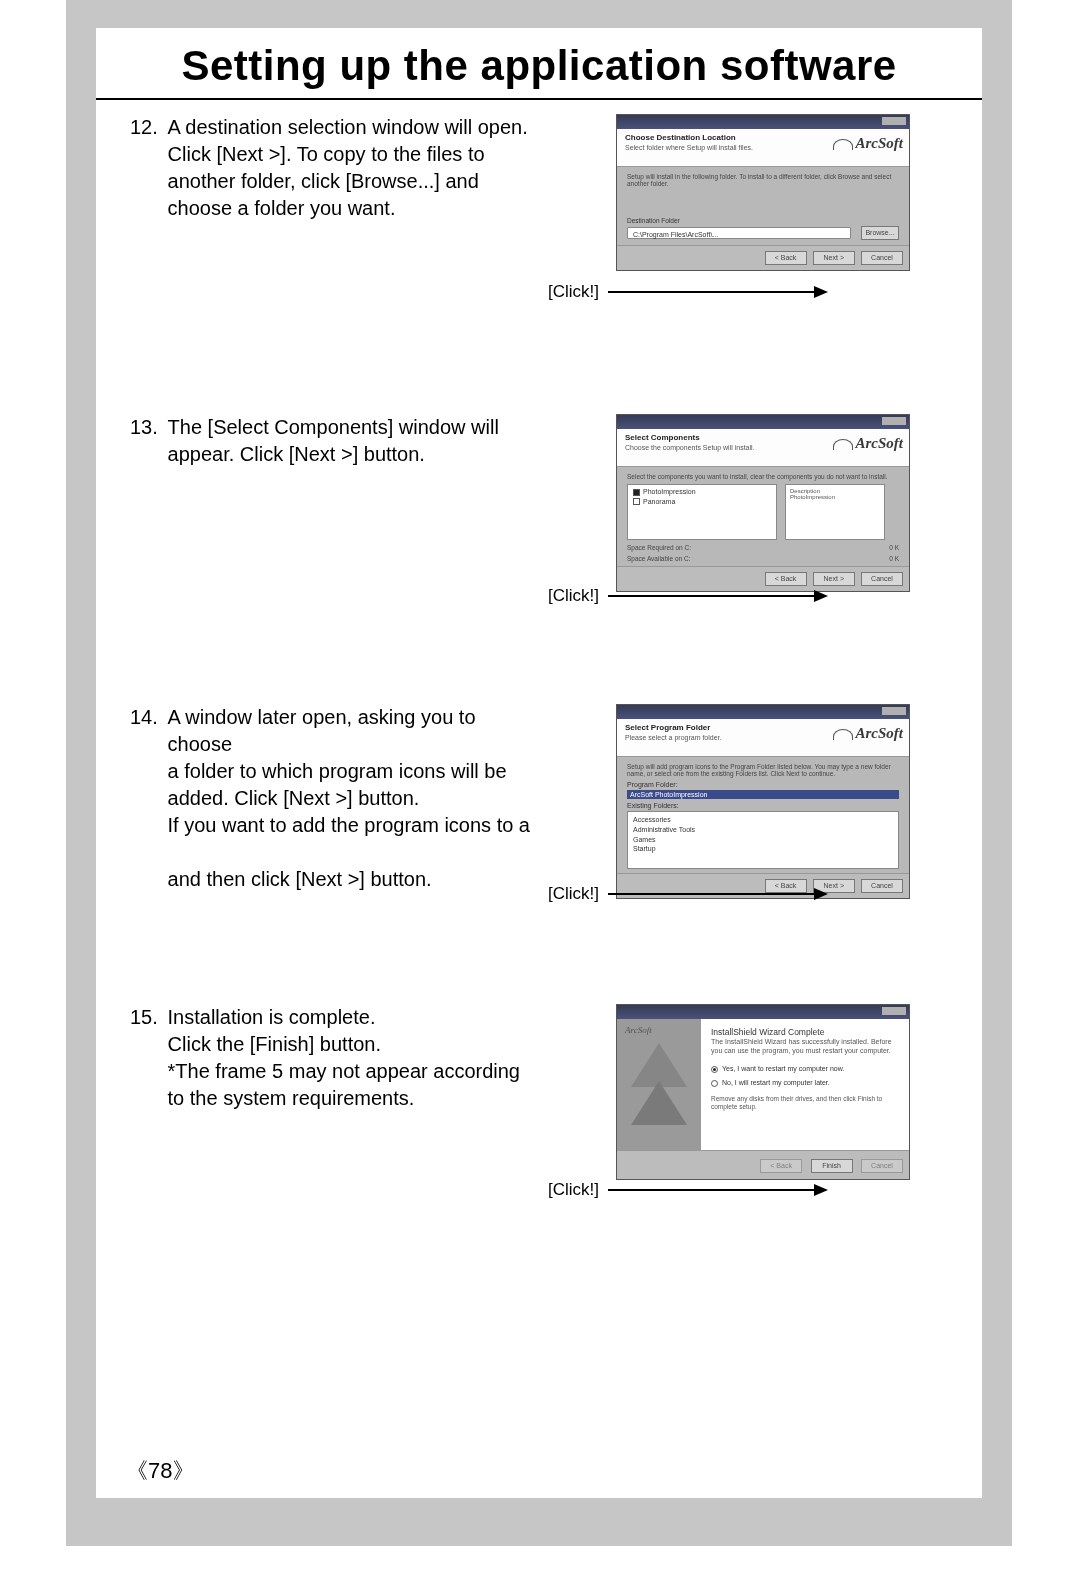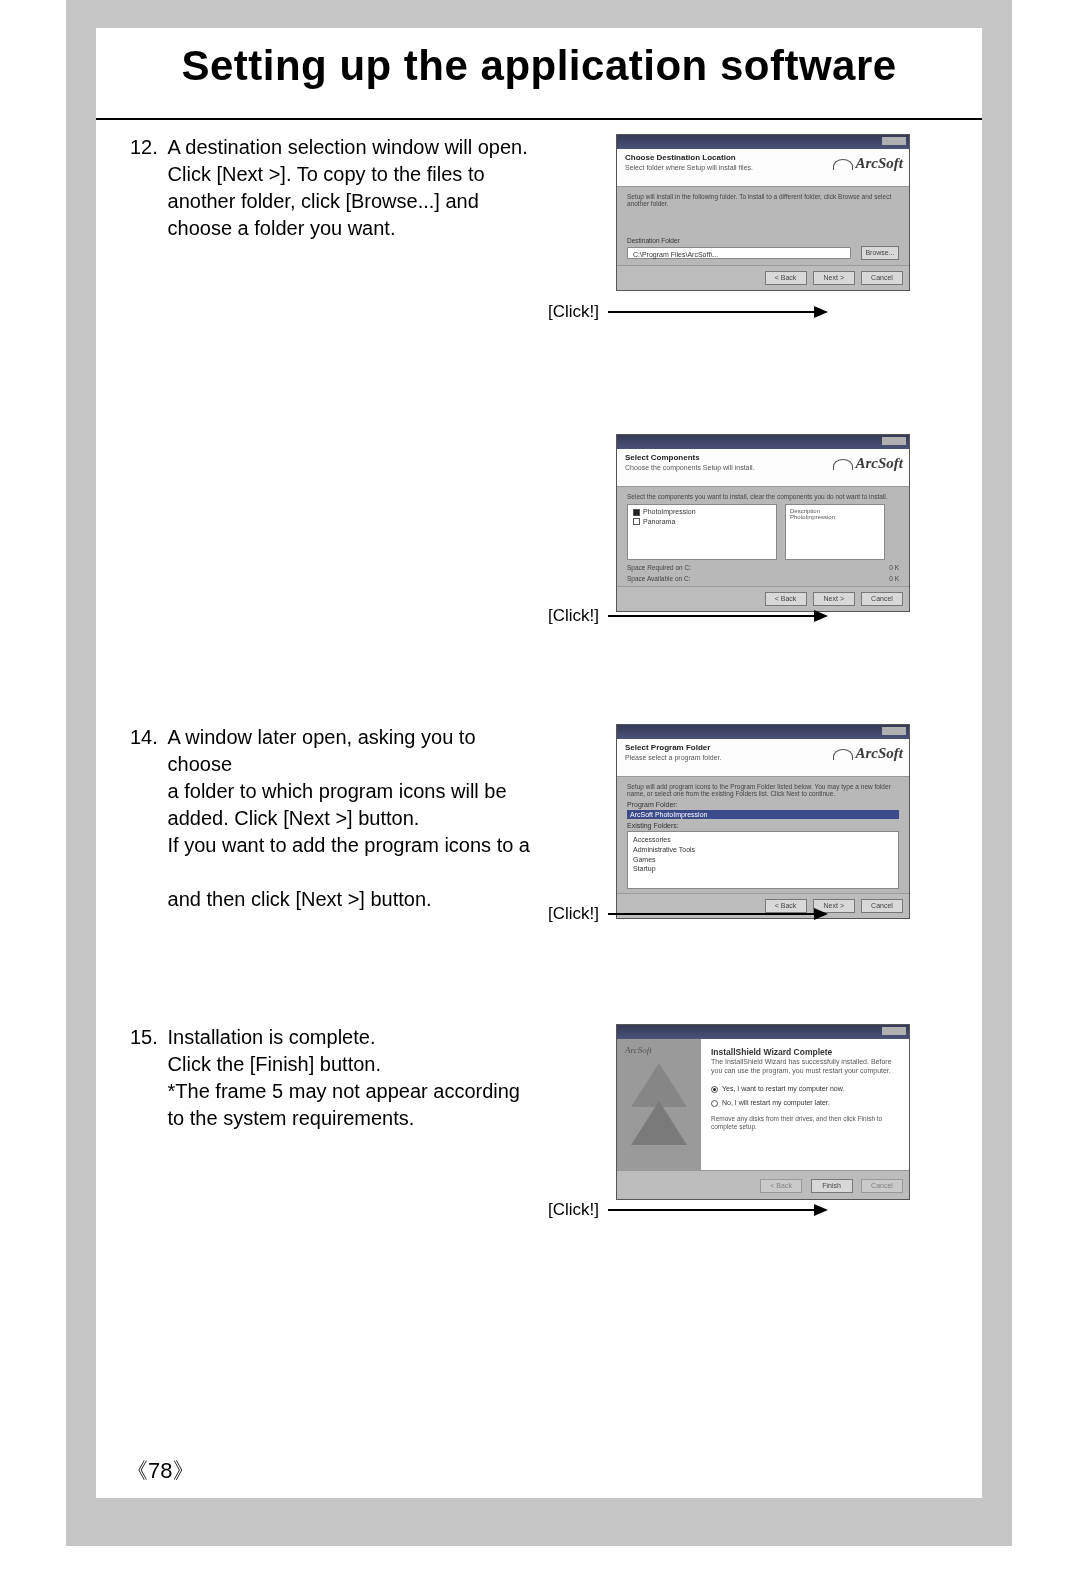--- a/index.html
+++ b/index.html
@@ -23,21 +23,21 @@
     left: 30px;
     top: 28px;
     width: 886px;
     height: 1470px;
     background: #fff;
   }
   .page-title {
     font-size: 42px;
     font-weight: bold;
     text-align: center;
-    padding: 14px 0 28px 0;
+    padding: 14px 0 8px 0;
     border-bottom: 2px solid #000;
     margin: 0 0 14px 0;
     letter-spacing: 0.5px;
   }
   .step-block {
     position: relative;
     min-height: 200px;
     margin-bottom: 90px;
   }
   .step-text-col {
@@ -250,21 +250,21 @@
   .finish-side-logo {
     position:absolute; top:6px; left:8px;
     font-family:"Times New Roman",serif; font-style:italic;
     font-size:9px; color:#555;
   }
   .finish-right {
     flex:1; background:#fff; padding:8px 10px;
     font-size:7px; color:#333;
   }
   .finish-right-title {
-    font-weight:bold; font-size:8.5px; margin-bottom:0;
+    font-weight:normal; font-size:8.5px; margin-bottom:0;
   }
   .finish-right-sub {
     color:#555; margin-bottom:10px; line-height:1.3;
   }
   .radio-row { margin-bottom:6px; font-size:7px;}
   .radio-row .rdot {
     display:inline-block; width:7px;height:7px;border:1px solid #555;
     border-radius:50%; margin-right:4px; vertical-align:middle; position:relative;
   }
   .radio-row .rdot.sel::after{
@@ -321,20 +321,27 @@
           <span class="dlg-btn">Cancel</span>
         </div>
       </div>
 
       <div class="click-label" style="top:168px;">[Click!]</div>
       <div class="arrow-line" style="top:177px;width:208px;"></div>
       <div class="arrow-head" style="top:172px;left:718px;"></div>
     </div>
 
     <div class="step-block" style="height:200px;">
+      <div class="step-text-col">
+        <span class="step-num">13.</span>
+        <span class="step-body">
+          <span>The [Select Components] window will</span><br>
+          <span>appear. Click [Next &gt;] button.</span>
+        </span>
+      </div>
 
       <div class="dialog-shot">
         <div class="dialog-titlebar"></div>
         <div class="dialog-header">
           <div class="dialog-header-title">Select Components</div>
           <div class="dialog-header-sub">Choose the components Setup will install.</div>
           <div class="arcsoft-logo">ArcSoft</div>
         </div>
         <div class="dialog-body-area" style="min-height:92px;">
           <div style="font-size:6.5px;color:#444;margin-bottom:4px;">Select the components you want to install, clear the components you do not want to install.</div>

